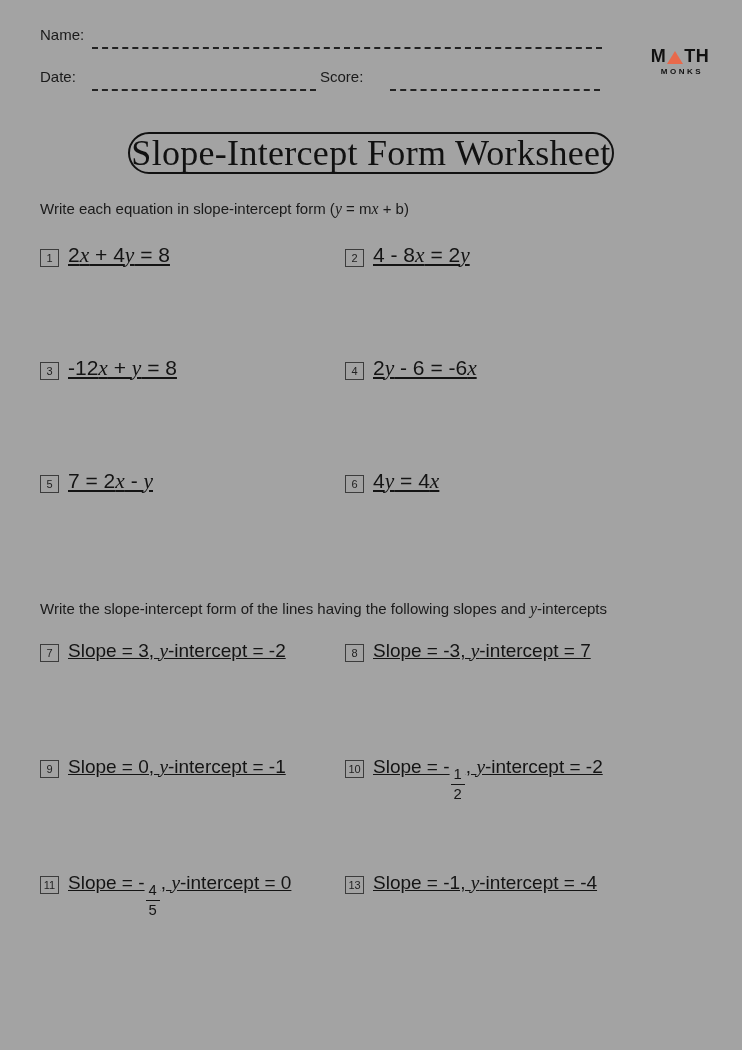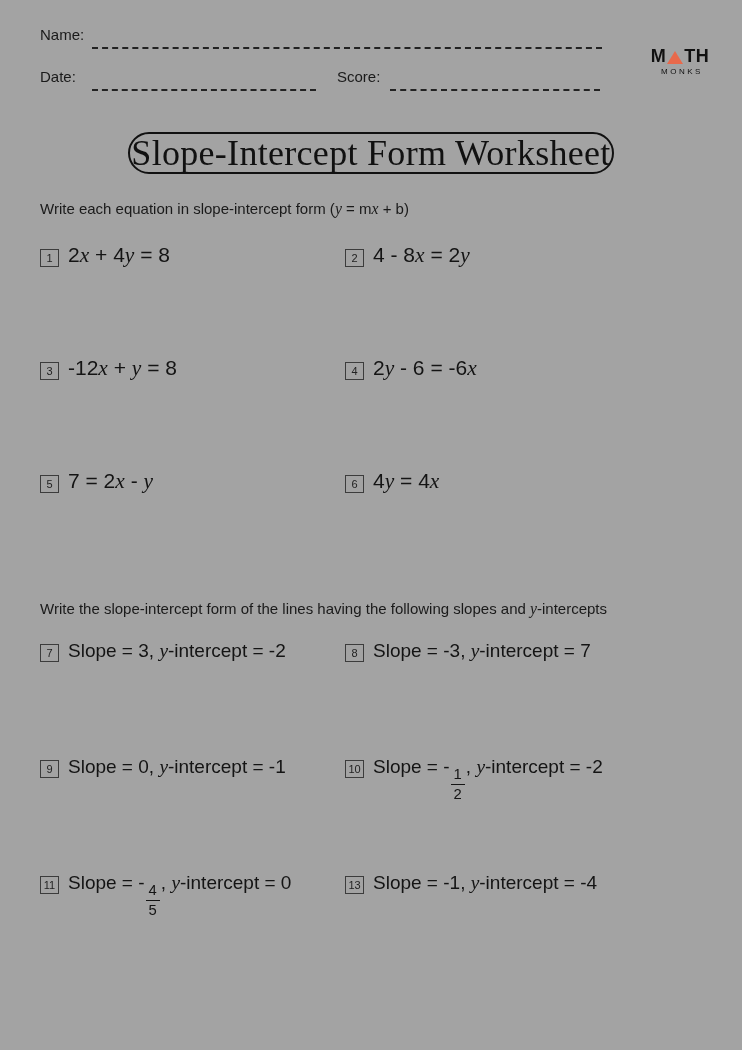--- a/index.html
+++ b/index.html
@@ -12,21 +12,21 @@
     overflow:hidden;
   }
   
   .hdr-label{
     position:absolute;
     font-size:15px;
     color:#1a1a1a;
   }
   .name-label{left:40px;top:26px;}
   .date-label{left:40px;top:68px;}
-  .score-label{left:337px;top:68px;}
+  .score-label{left:320px;top:68px;}
   .dotline{
     position:absolute;
     border-bottom:2px dashed #222222;
     height:0;
   }
   .name-line{left:92px;top:47px;width:510px;}
   .date-line{left:92px;top:89px;width:224px;}
   .score-line{left:390px;top:89px;width:210px;}
   
   .logo{
@@ -48,21 +48,21 @@
   .logo-tri{
     display:inline-block;
     width:0;height:0;
     border-left:8px solid transparent;
     border-right:8px solid transparent;
     border-bottom:13px solid #e8694b;
     margin:0 1px 1px 1px;
   }
   .logo-sub{
     font-size:8px;
-    font-weight:normal;
+    font-weight:bold;
     letter-spacing:2.5px;
     color:#111111;
     margin-top:3px;
     margin-left:4px;
   }
   
   .title-box{
     position:absolute;
     left:128px;top:132px;
     width:486px;height:42px;
@@ -107,21 +107,21 @@
     height:16px;
     line-height:16px;
     padding:0 1px;
     text-align:center;
     border:1px solid #3c3c3c;
     font-size:11px;
     color:#222222;
     margin-right:9px;
     flex:0 0 auto;
   }
-  .eq{font-size:21px;color:#141414;}
+  .eq{font-size:21px;color:#141414;text-decoration:underline;}
   .problems-2 .eq{font-size:19px;}
   .mvar{
     font-family:"Liberation Serif",serif;
     font-style:italic;
     font-size:1.02em;
   }
   .instruction .mvar{font-size:1.05em;}
   .frac{
     display:inline-flex;
     flex-direction:column;

